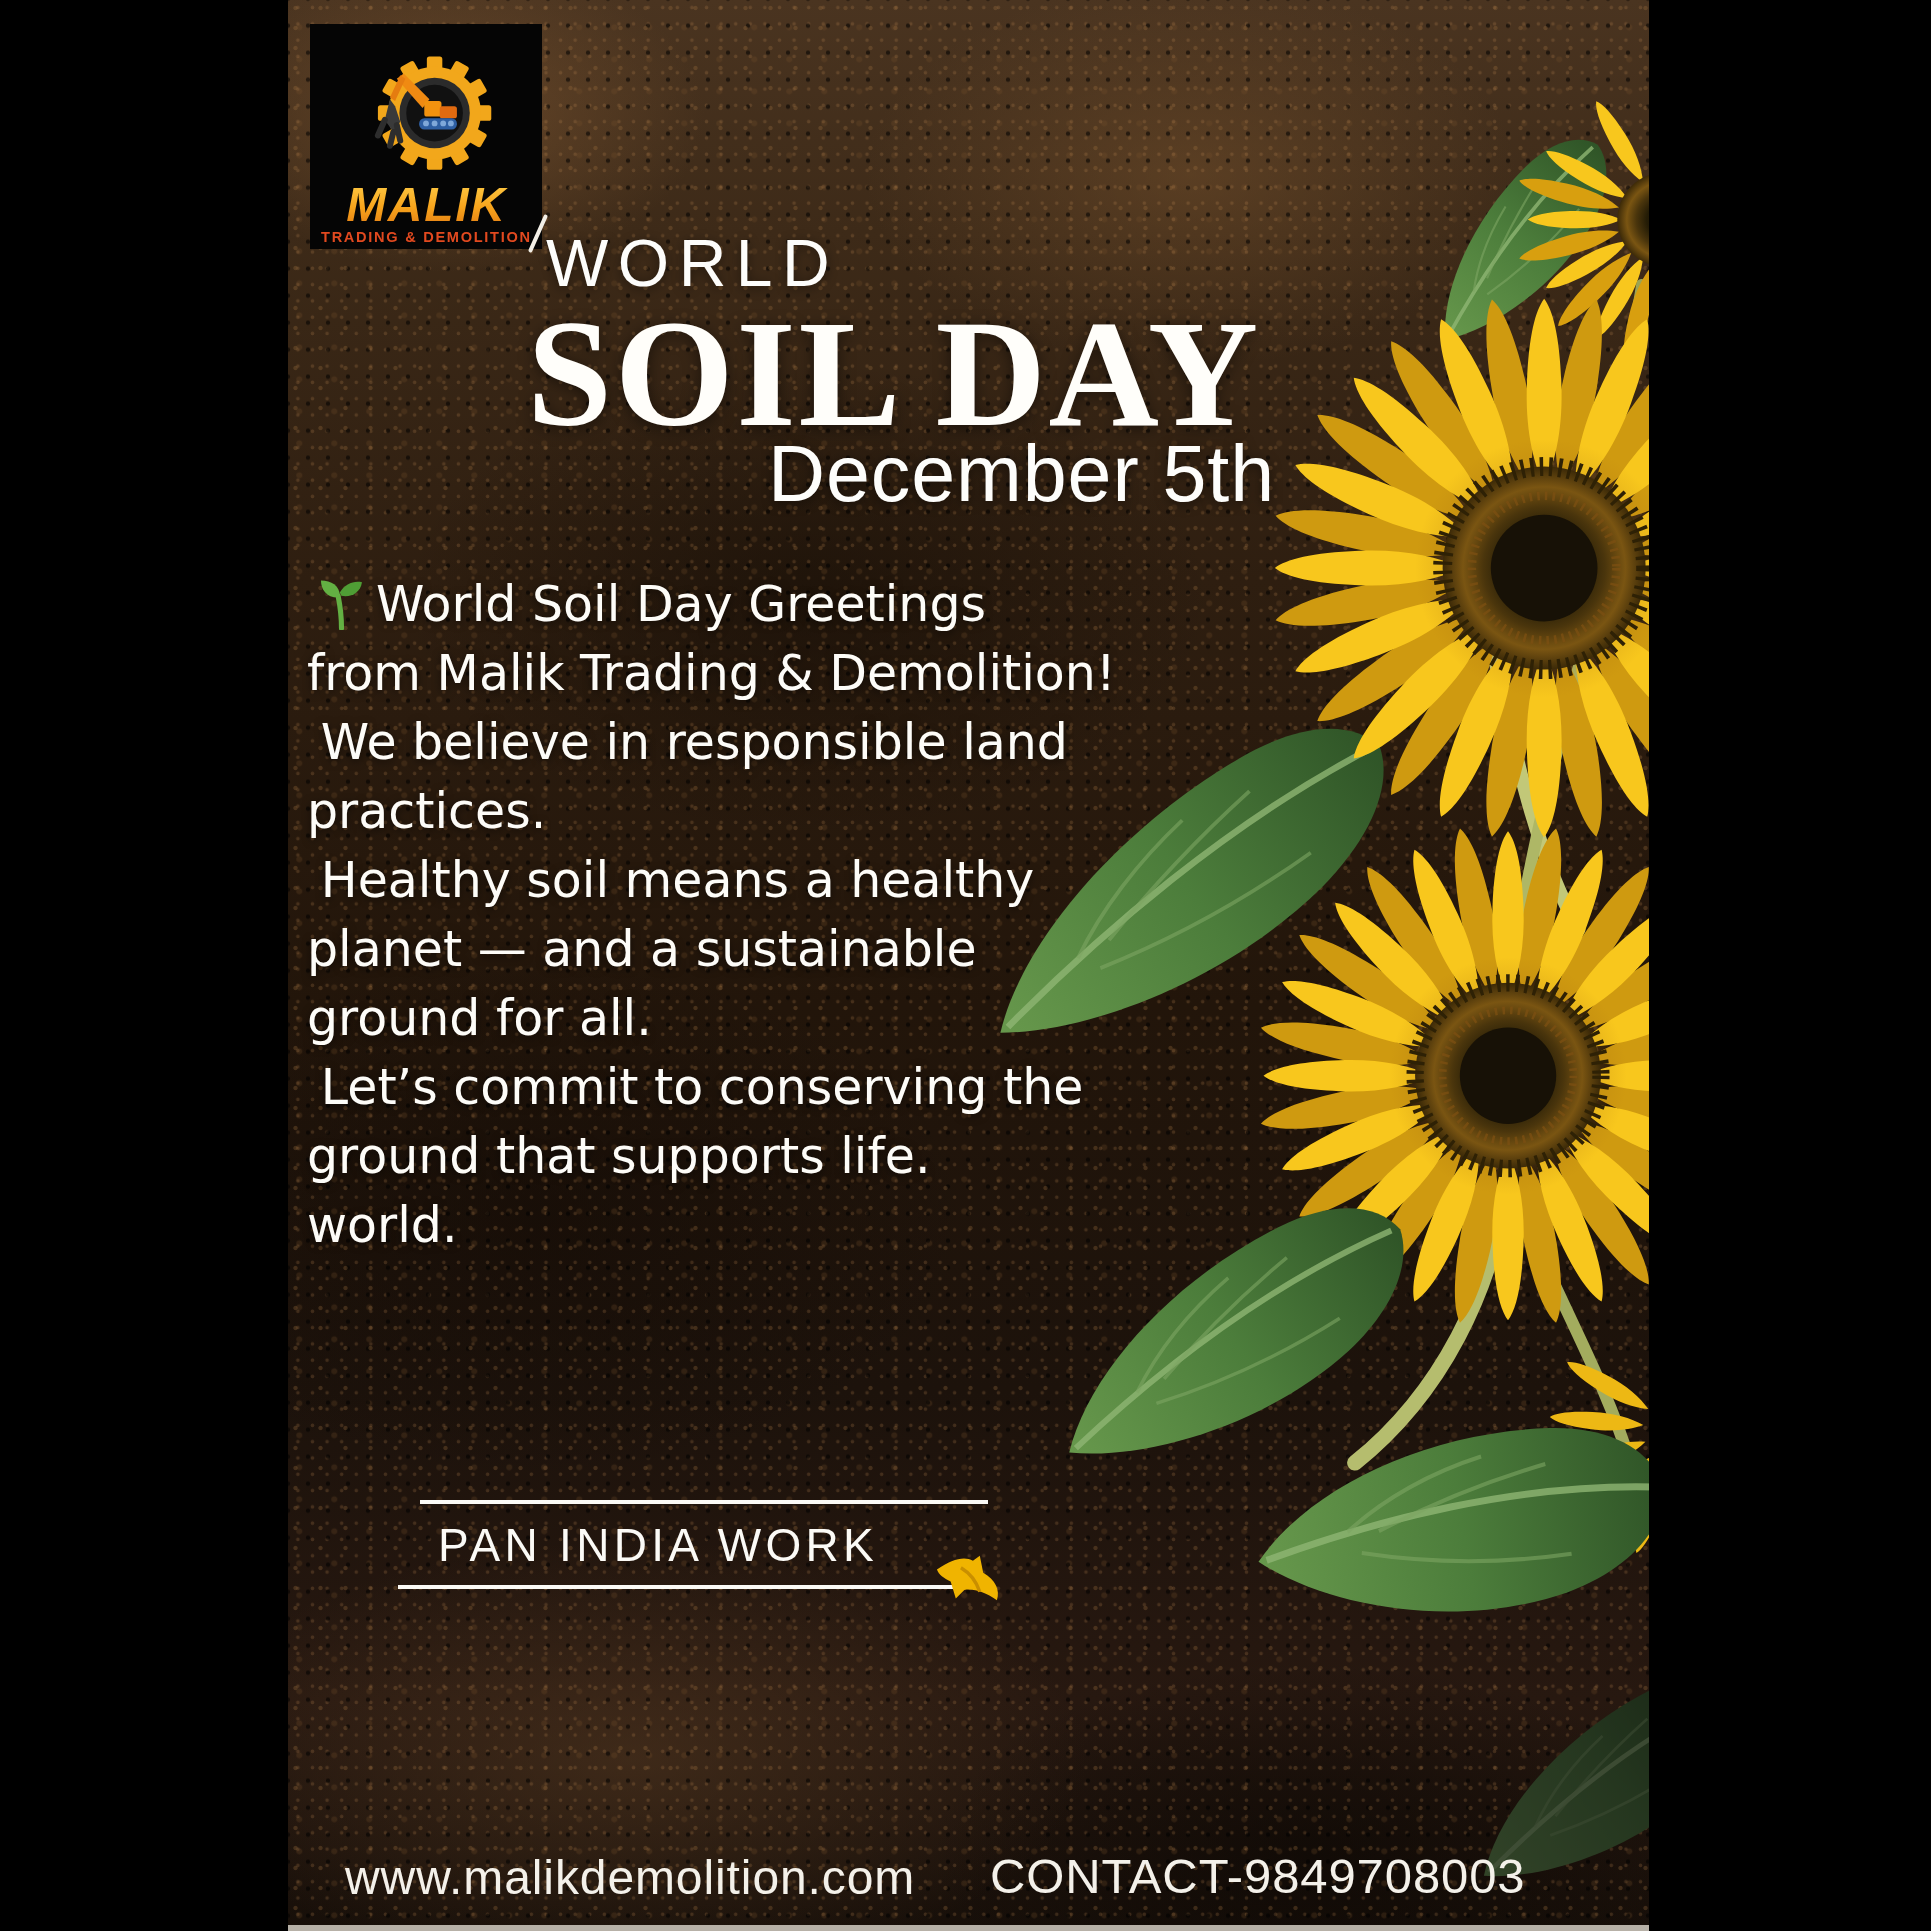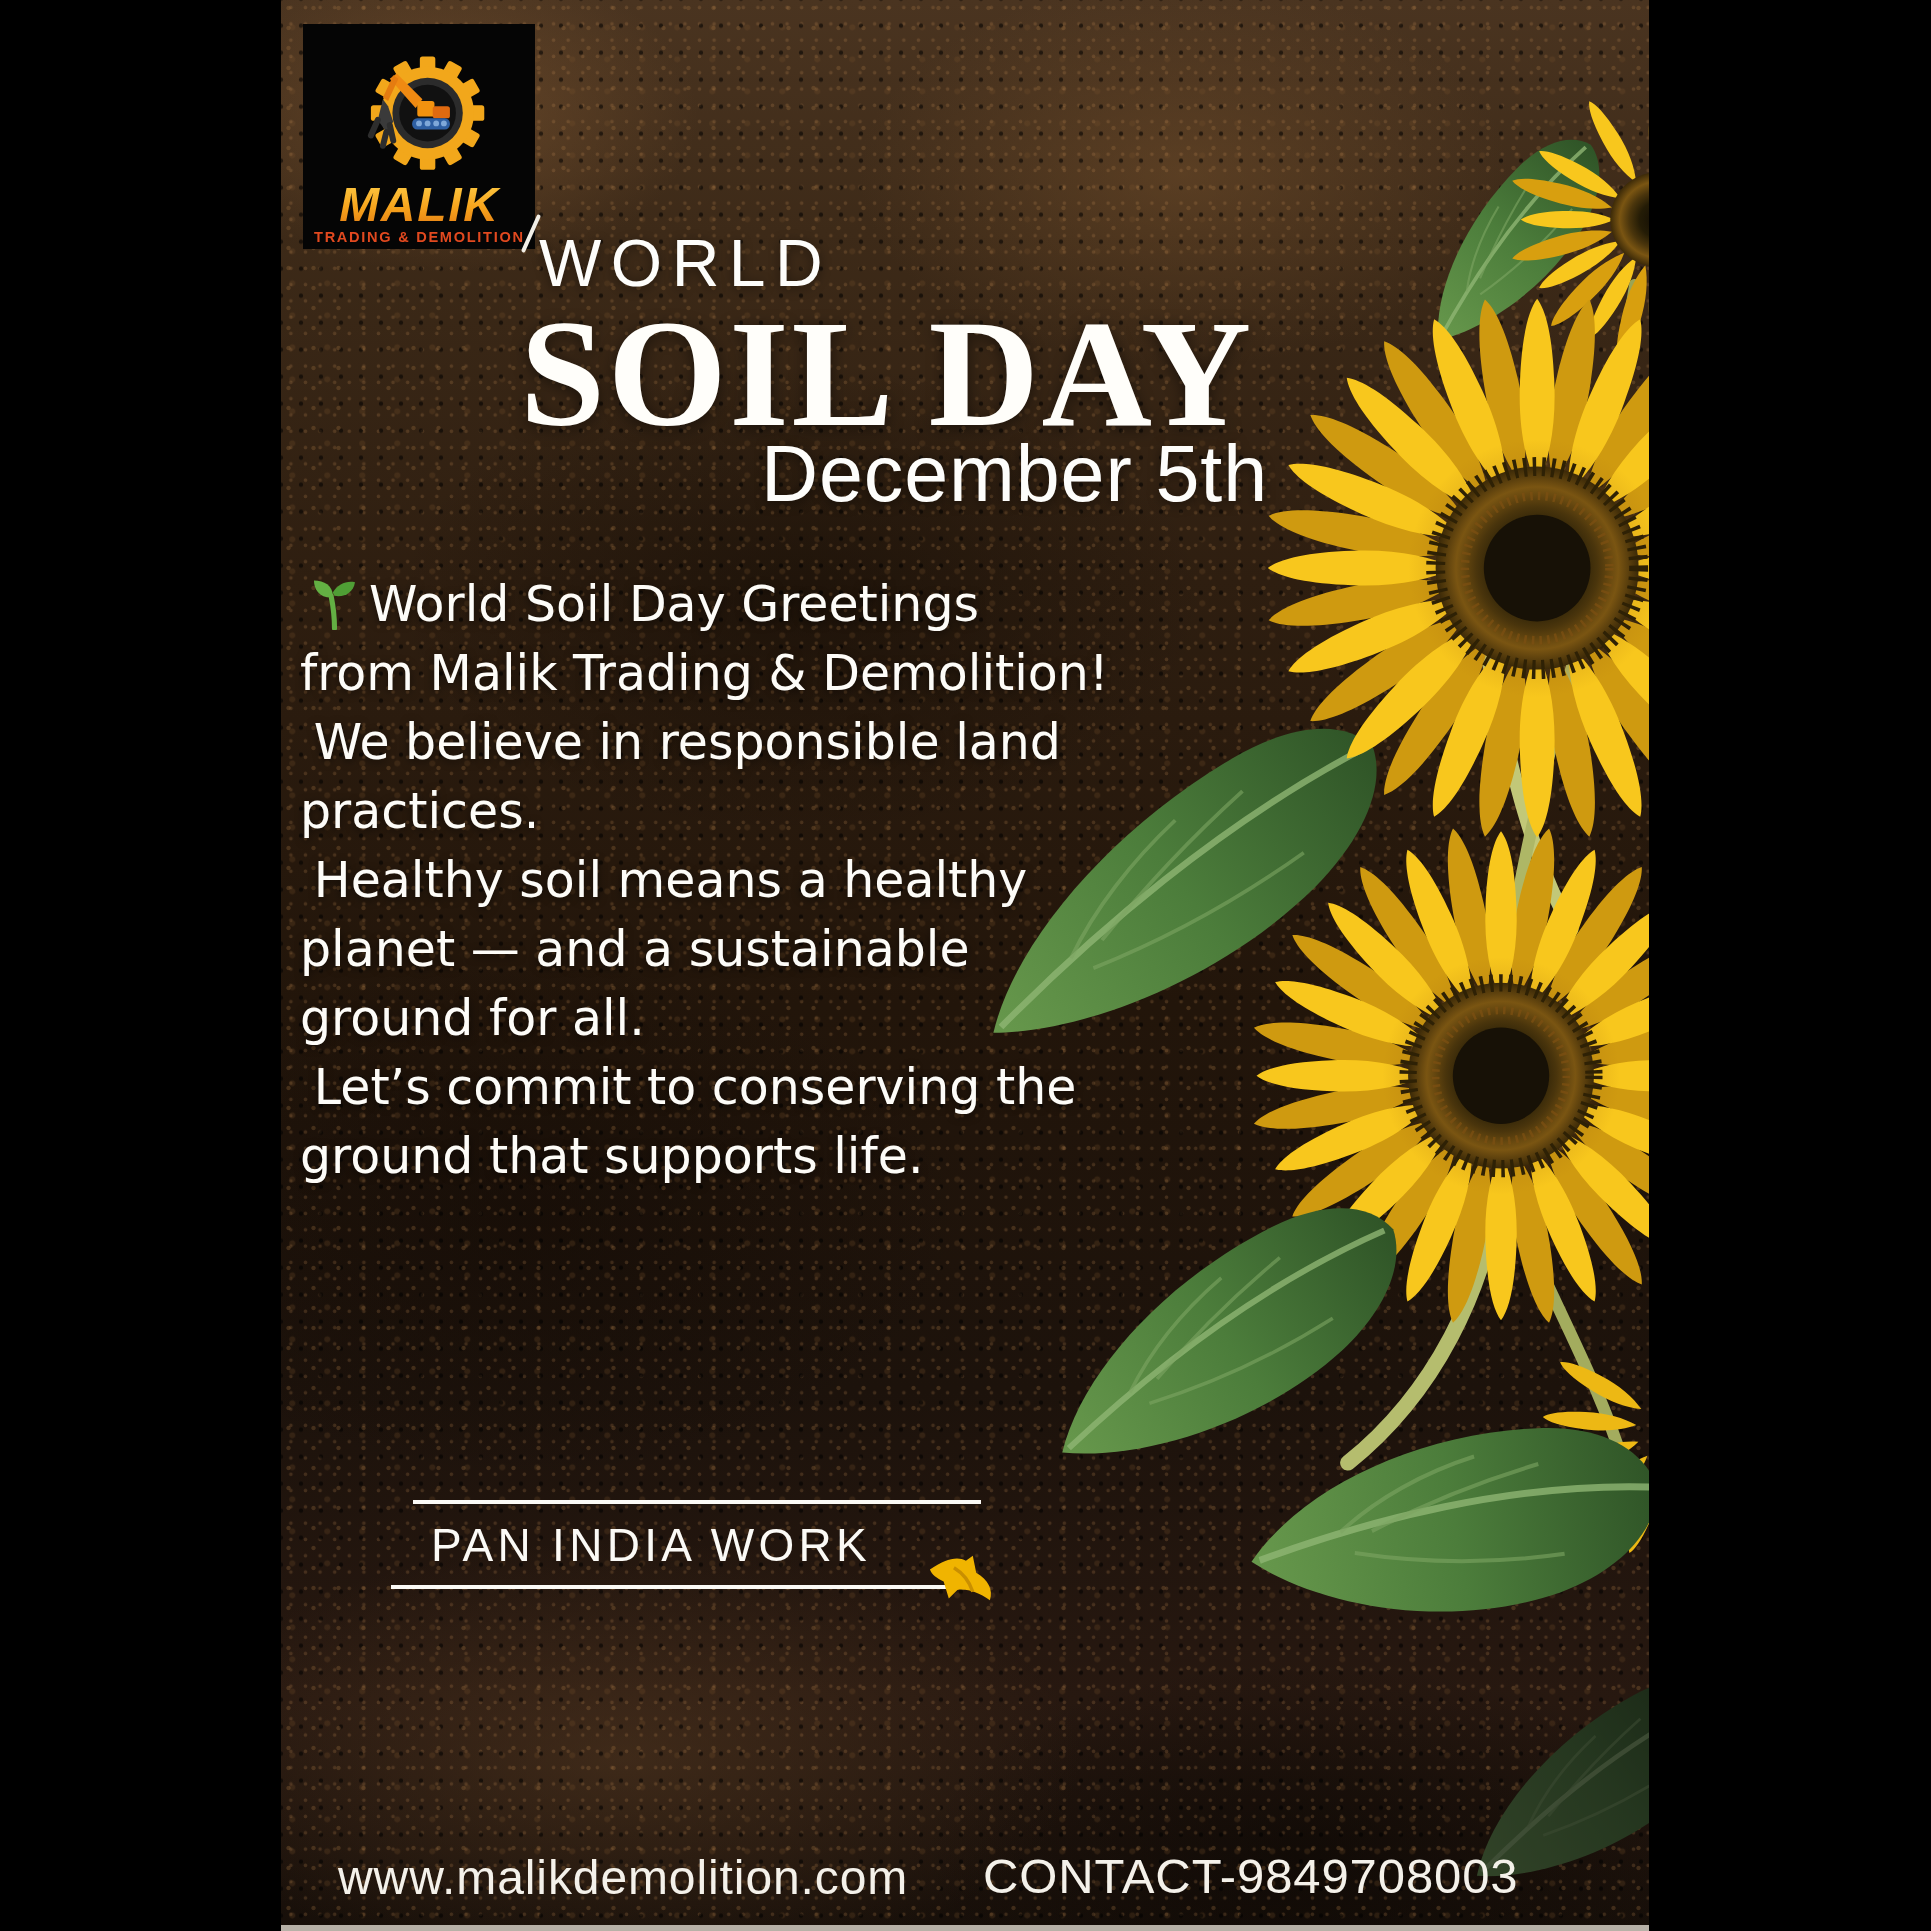--- a/index.html
+++ b/index.html
@@ -3,21 +3,21 @@
 <meta charset="utf-8">
 <style>
   html,body{margin:0;padding:0;background:#000;}
   .stage{position:relative;width:1932px;height:1932px;background:#000;overflow:hidden;
          font-family:"Liberation Sans",sans-serif;}
   .side-bar{position:absolute;top:0;height:1932px;background:#000;}
   .side-bar.left{left:0;width:281px;}
   .side-bar.right{left:1649px;width:282px;}
 
   
-  .photo{position:absolute;left:281px;top:0;width:1368px;height:1932px;overflow:hidden;
+  .photo{position:absolute;left:288px;top:0;width:1368px;height:1932px;overflow:hidden;
     background:
       radial-gradient(circle at 30% 40%, rgba(158,112,62,.30) 0 1.7px, transparent 2.6px) 0 0/25px 20px,
       radial-gradient(circle at 70% 60%, rgba(0,0,0,.55) 0 1.7px, transparent 2.6px) 6px 9.5px/20px 27px,
       radial-gradient(circle at 50% 20%, rgba(196,140,84,.22) 0 1.4px, transparent 2.2px) 2.6px 4.3px/14.6px 16.3px,
       radial-gradient(circle at 20% 80%, rgba(120,82,44,.25) 0 2.6px, transparent 3.4px) 4.3px 1.7px/35px 32px,
       radial-gradient(ellipse 361px 224px at 12% 6%, rgba(128,88,50,.55), transparent 70%),
       radial-gradient(ellipse 465px 275px at 66% 9%, rgba(116,80,44,.5), transparent 70%),
       radial-gradient(ellipse 559px 327px at 38% 31%, rgba(20,12,5,.6), transparent 72%),
       radial-gradient(ellipse 602px 361px at 18% 63%, rgba(18,10,5,.55), transparent 72%),
       radial-gradient(ellipse 654px 310px at 25% 91%, rgba(96,66,38,.45), transparent 70%),
@@ -298,20 +298,21 @@
             <path d="M24,18 C30,8 40,4 50,6 C48,18 38,24 26,22 Z" fill="#4f9e35"></path>
           </svg><span>World Soil Day Greetings</span></div>
       <div class="line">from Malik Trading &amp; Demolition!</div>
       <div class="line indent">We believe in responsible land</div>
       <div class="line">practices.</div>
       <div class="line indent">Healthy soil means a healthy</div>
       <div class="line">planet — and a sustainable</div>
       <div class="line">ground for all.</div>
       <div class="line indent">Let’s commit to conserving the</div>
       <div class="line">ground that supports life.</div>
+      <div class="line">world.</div>
     </div>
 
     <div class="banner-line top"></div>
     <div class="banner-label">PAN INDIA WORK</div>
     <div class="banner-line bottom"></div>
     <svg class="banner-arrow" width="69" height="60" viewBox="0 0 80 70">
       <path d="M2,18 C20,6 34,2 44,8 L52,2 L56,22 C70,30 76,42 72,54 C58,44 44,40 34,42 L24,52 L18,32 C10,28 4,24 2,18 Z" fill="#f0b400"></path>
       <path d="M30,16 C40,22 48,32 52,44" stroke="#c98f00" stroke-width="4" fill="none"></path>
     </svg>
 

